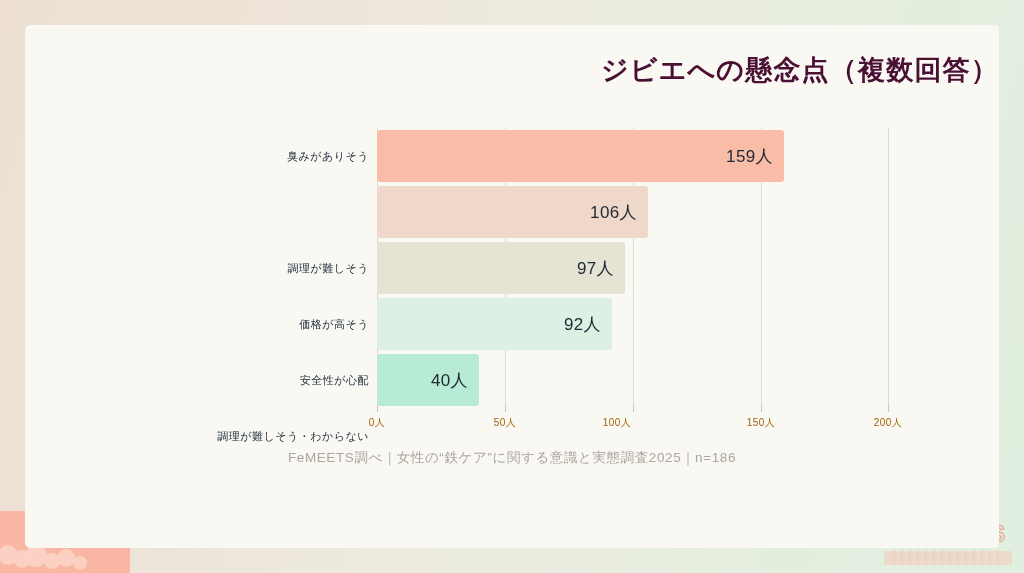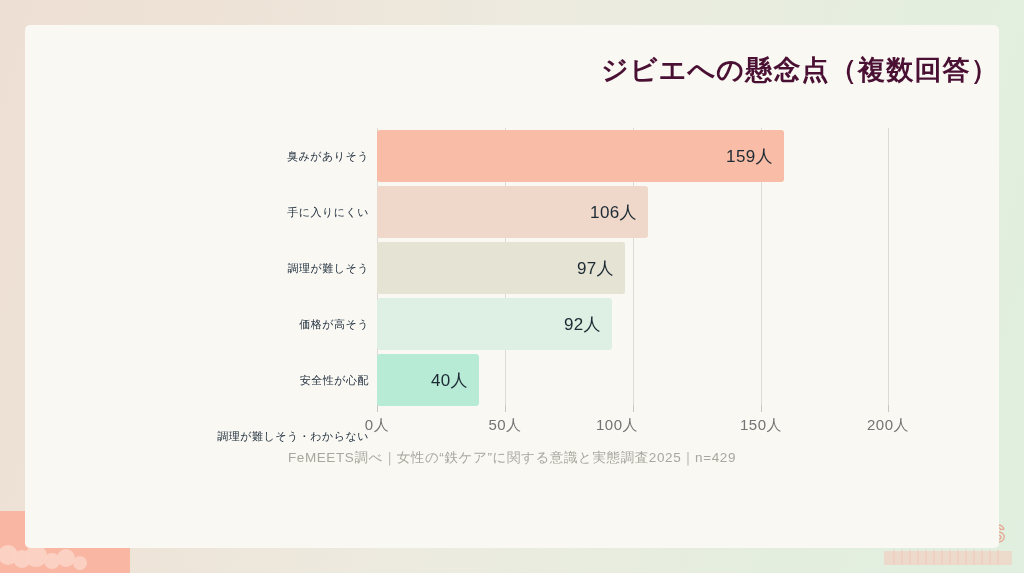--- a/index.html
+++ b/index.html
@@ -110,22 +110,22 @@
     position: absolute;
     top: 277px;
     width: 1px;
     height: 7px;
     background: #C8C8C0;
   }
   .x-tick-label {
     position: absolute;
     top: 288px;
     transform: translateX(-50%);
-    color: #737373;
-    font-size: 15px;
+    color: #a16207;
+    font-size: 10px;
     letter-spacing: 0.5px;
     white-space: nowrap;
   }
 
   .bar-row {
     position: absolute;
     left: 0;
     height: 56px;
   }
   .bar {
@@ -199,21 +199,20 @@
 </div>
 
 <div class="card">
 
   <div class="chart-title">ジビエへの懸念点（複数回答）</div>
 
   <div class="plot-wrap">
 
     <div class="y-labels">
       <div class="y-label" style="top:0px">臭みがありそう</div>
-      <div class="y-label" style="top:56px">手に入りにくい</div>
       <div class="y-label" style="top:168px">価格が高そう</div>
       <div class="y-label" style="top:112px">調理が難しそう</div>
       <div class="y-label" style="top:224px">安全性が心配</div>
       <div class="y-label" style="top:280px">調理が難しそう・わからない</div>
     </div>
 
     <div class="plot">
       <div class="gridline" style="left:0px"></div>
       <div class="gridline" style="left:128px"></div>
       <div class="gridline" style="left:256px"></div>
@@ -258,15 +257,15 @@
 
       <div class="x-tick-label" style="left:0px">0人</div>
       <div class="x-tick-label" style="left:128px">50人</div>
       <div class="x-tick-label" style="left:240px">100人</div>
       <div class="x-tick-label" style="left:384px">150人</div>
       <div class="x-tick-label" style="left:511px">200人</div>
     </div>
 
   </div>
 
-  <div class="footer-note">FeMEETS調べ｜女性の“鉄ケア”に関する意識と実態調査2025｜n=429</div>
+  <div class="footer-note">FeMEETS調べ｜女性の“鉄ケア”に関する意識と実態調査2025｜n=186</div>
 
 </div>
 
 </body></html>

